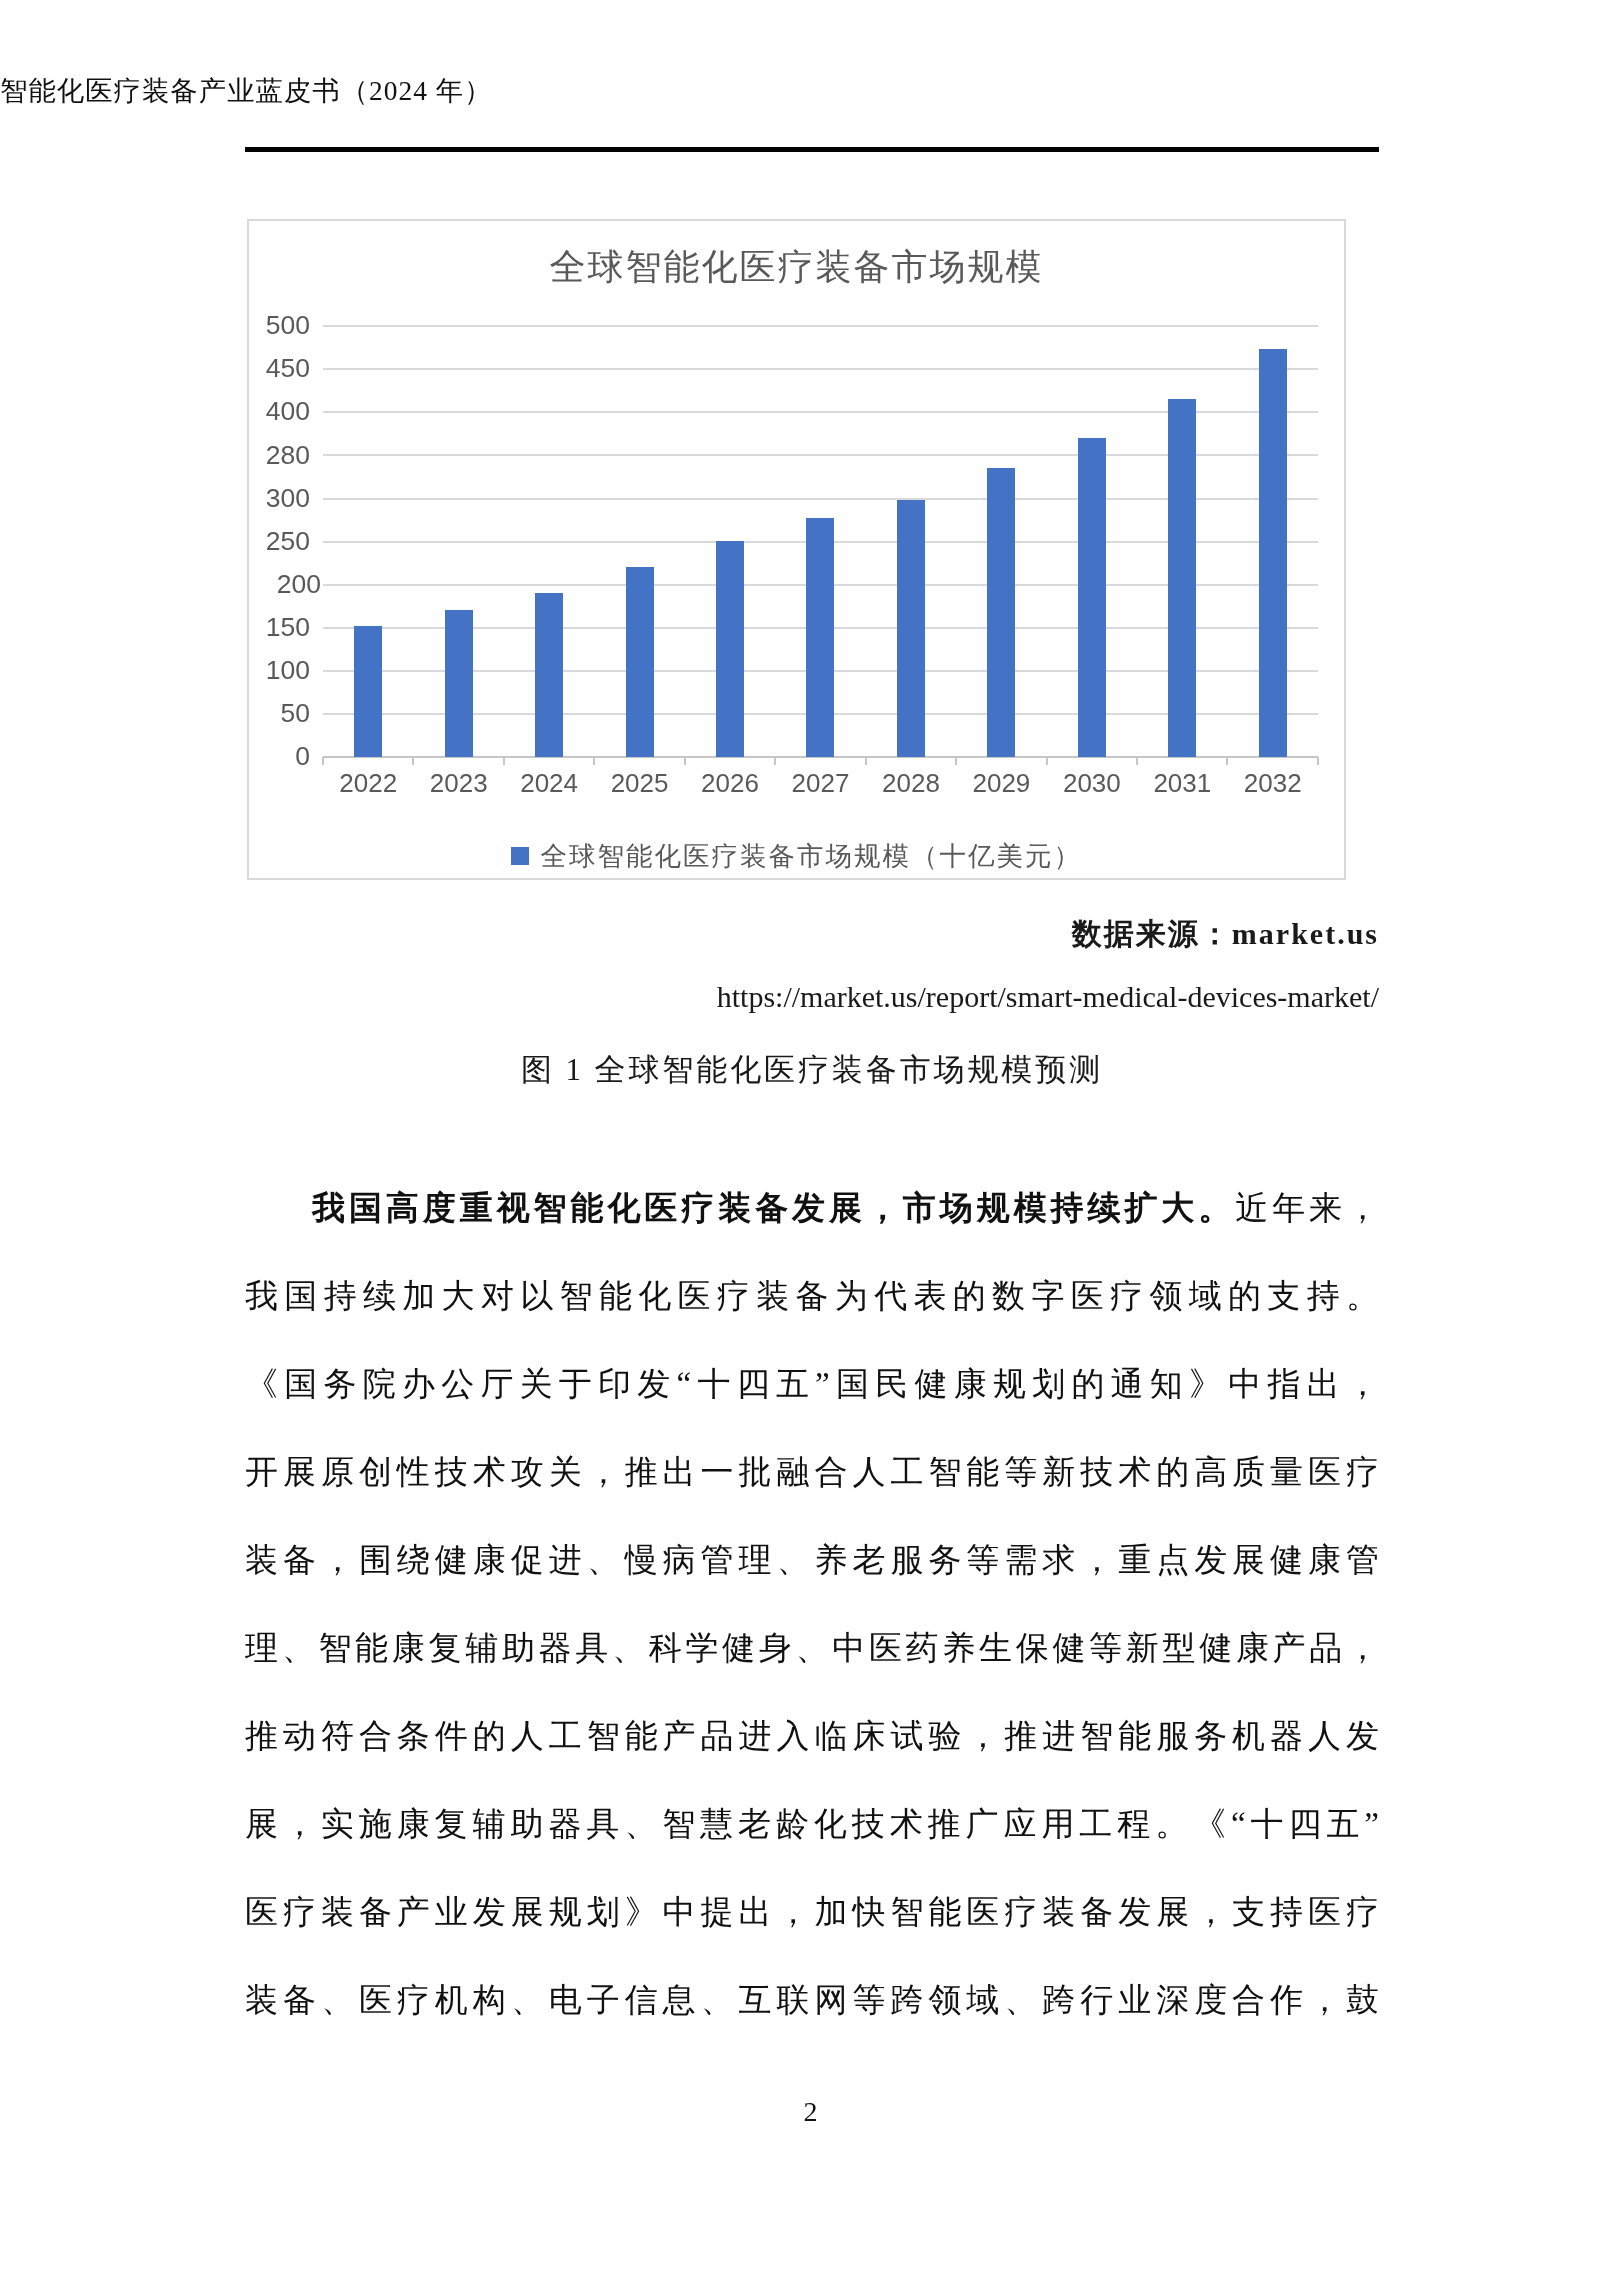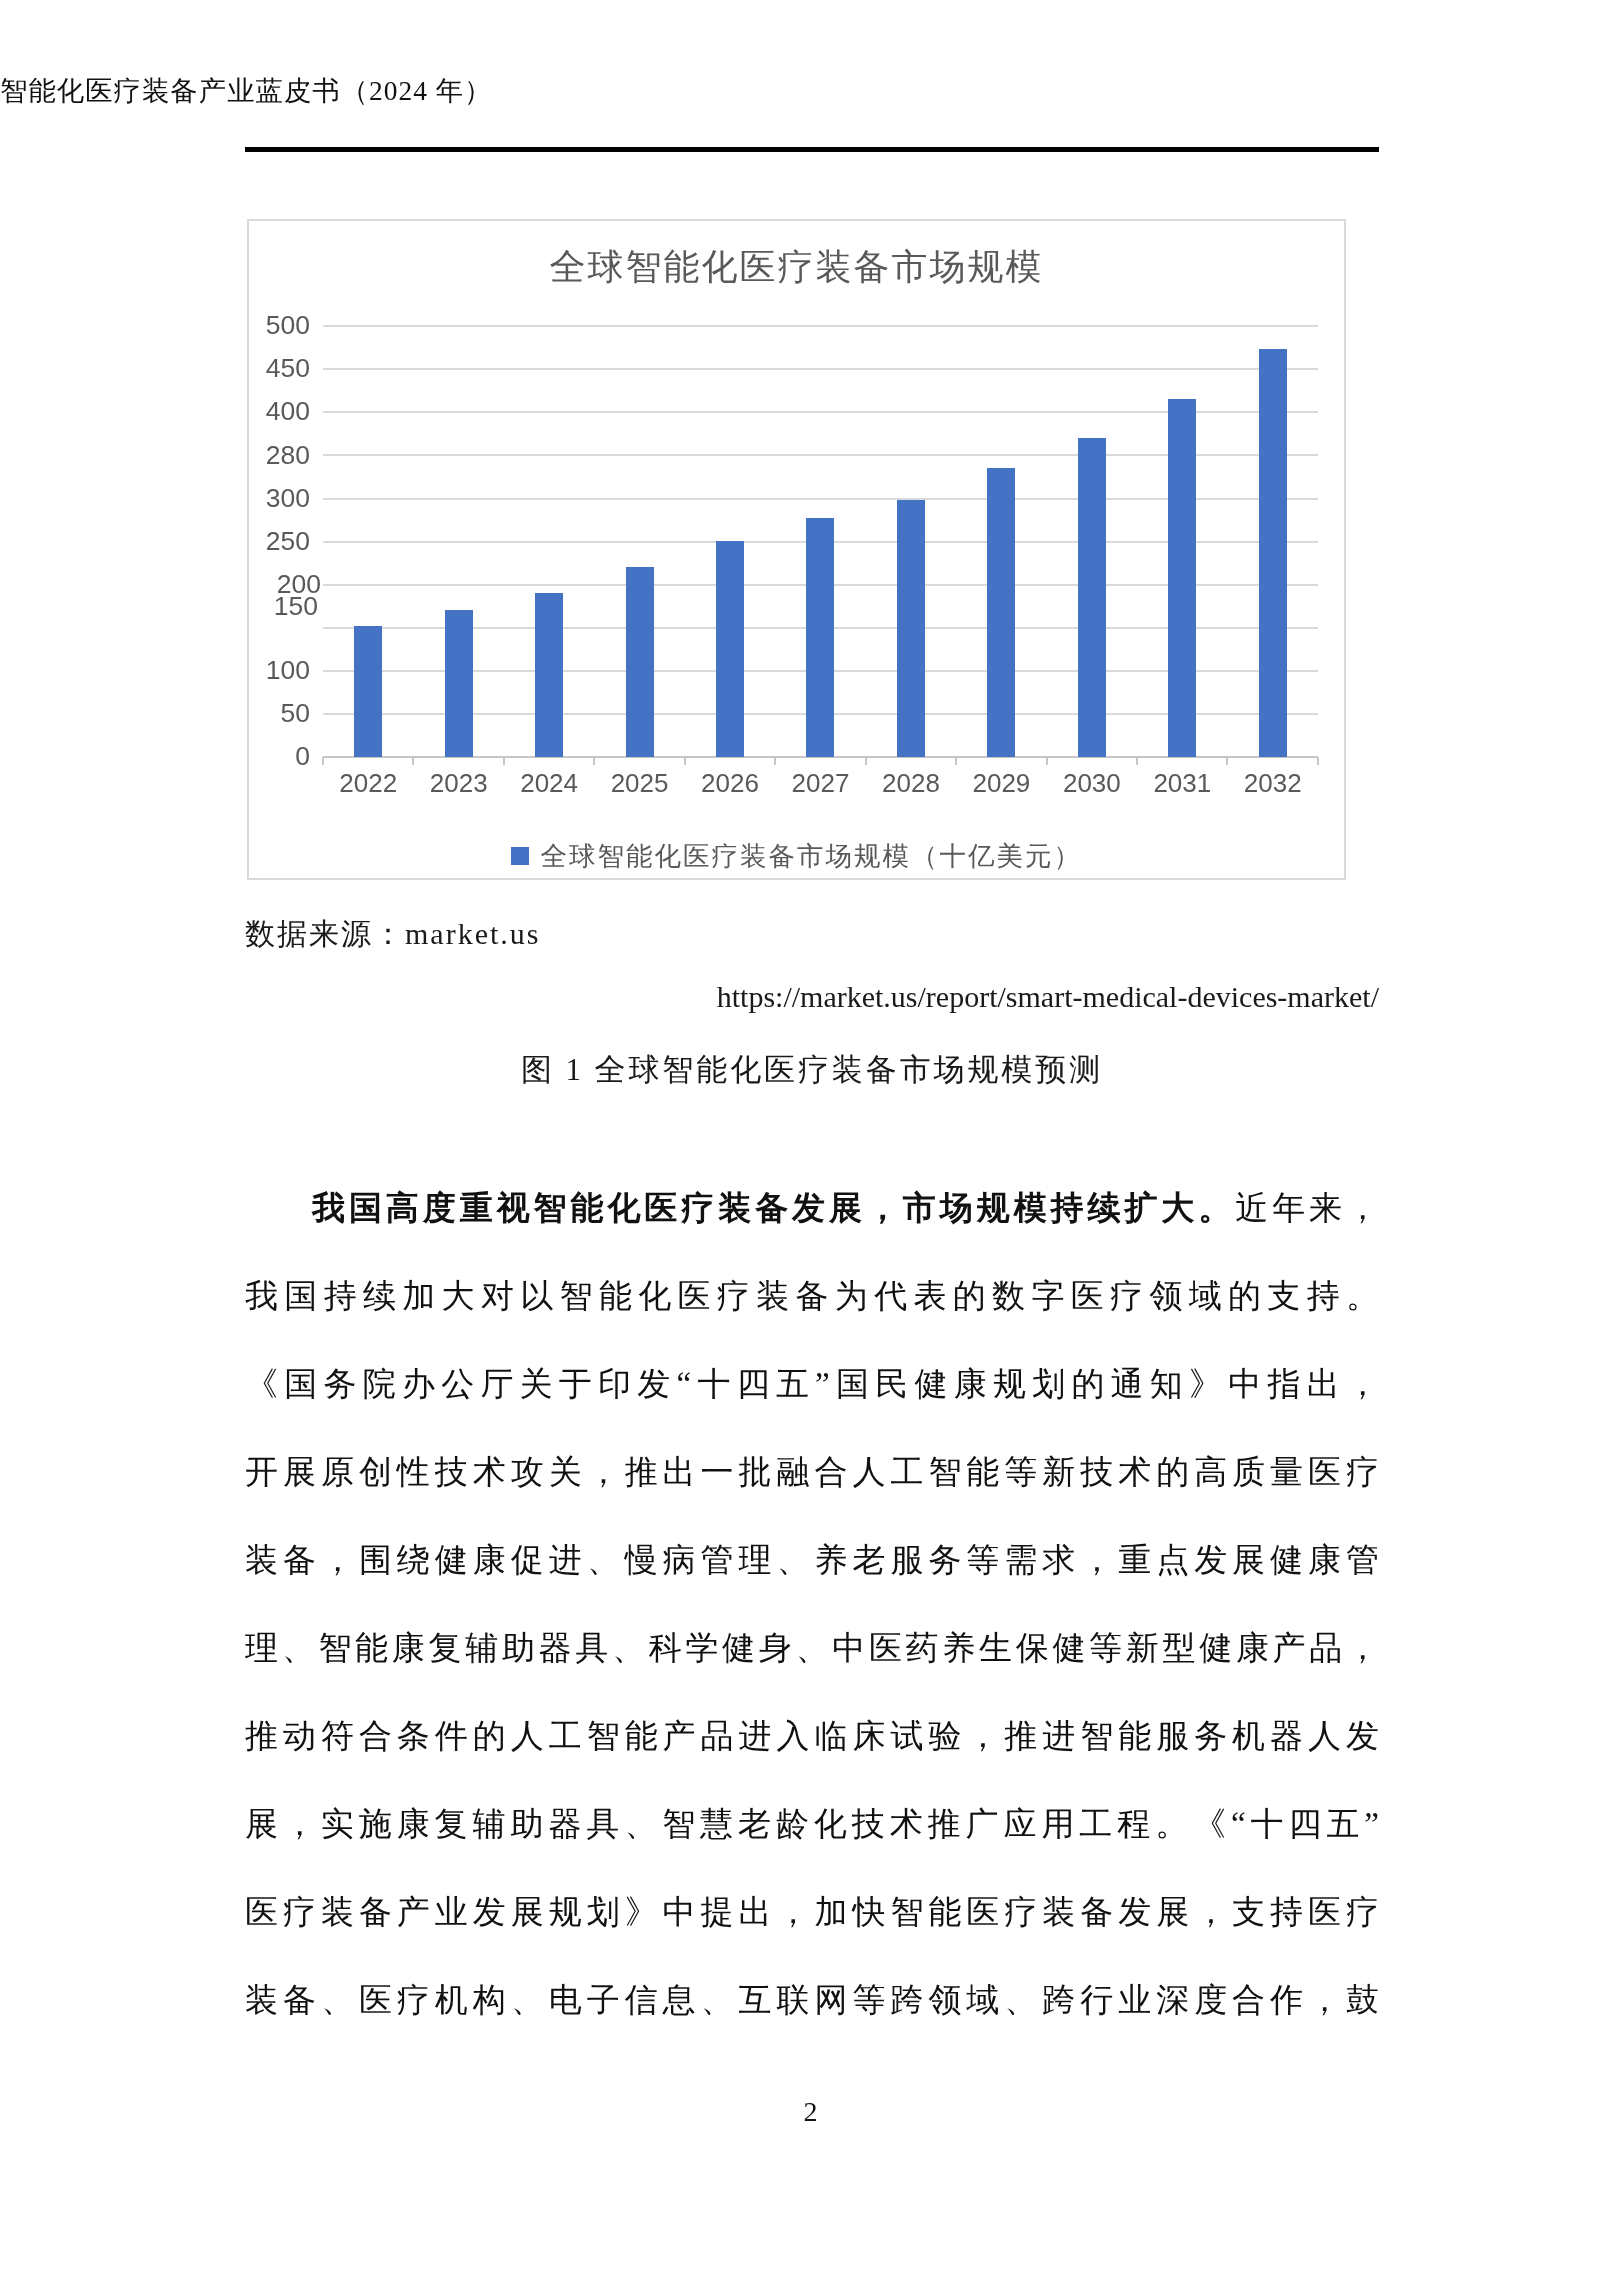--- a/index.html
+++ b/index.html
@@ -103,22 +103,24 @@
   .legend-swatch { width: 17.6px; height: 17.6px; }
   .legend-label {
     font-size: 26.5px;
     color: #595959;
     letter-spacing: 2px;
   }
   
   .source-line {
     position: absolute;
     top: 914px; left: 245px; width: 1134px;
+    text-align: right;
     font-size: 30px;
     letter-spacing: 2px;
+    font-weight: bold;
   }
   .url-line {
     position: absolute;
     top: 980px; left: 245px; width: 1134px;
     text-align: right;
     font-size: 30px;
   }
   .figure-caption {
     position: absolute;
     top: 1049px; left: 245px; width: 1134px;
@@ -240,21 +242,21 @@
         <div class="xlabel">2031</div>
         <div class="xlabel">2032</div>
       </div>
     <div class="legend">
       <span class="legend-swatch" style="background: rgb(68, 114, 196);"></span>
       <span class="legend-label">全球智能化医疗装备市场规模（十亿美元）</span>
     </div>
   <div class="ylabel" style="top: 520px;">0</div>
       <div class="ylabel" style="top: 477px;">50</div>
       <div class="ylabel" style="top: 434px;">100</div>
-      <div class="ylabel" style="top: 370px; padding-left: 8px;">150</div>
+      <div class="ylabel" style="top: 391px;">150</div>
       <div class="ylabel" style="top: 348px; margin-left: 11px;">200</div>
       <div class="ylabel" style="top: 305px;">250</div>
       <div class="ylabel" style="top: 262px;">300</div>
       <div class="ylabel" style="top: 219px;">280</div>
       <div class="ylabel" style="top: 175px;">400</div>
       <div class="ylabel" style="top: 132px;">450</div>
       <div class="ylabel" style="top: 89px;">500</div>
     </div>
 
   <div class="source-line">数据来源：market.us</div>

